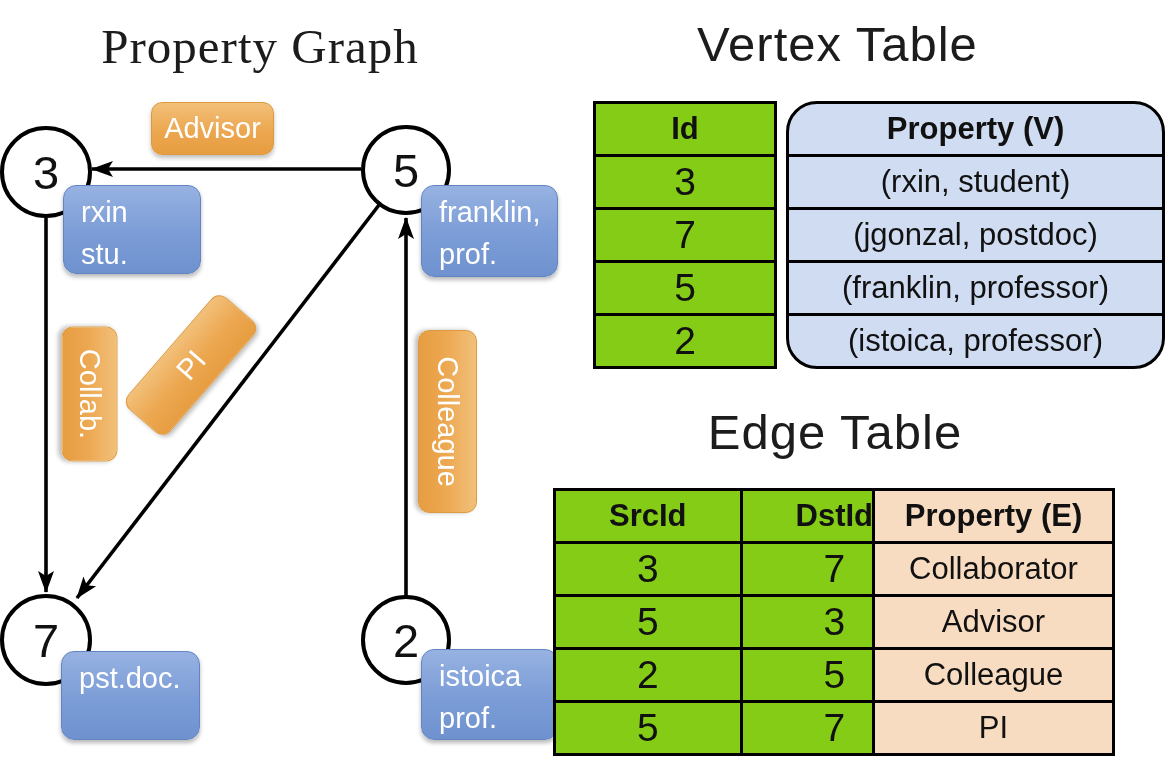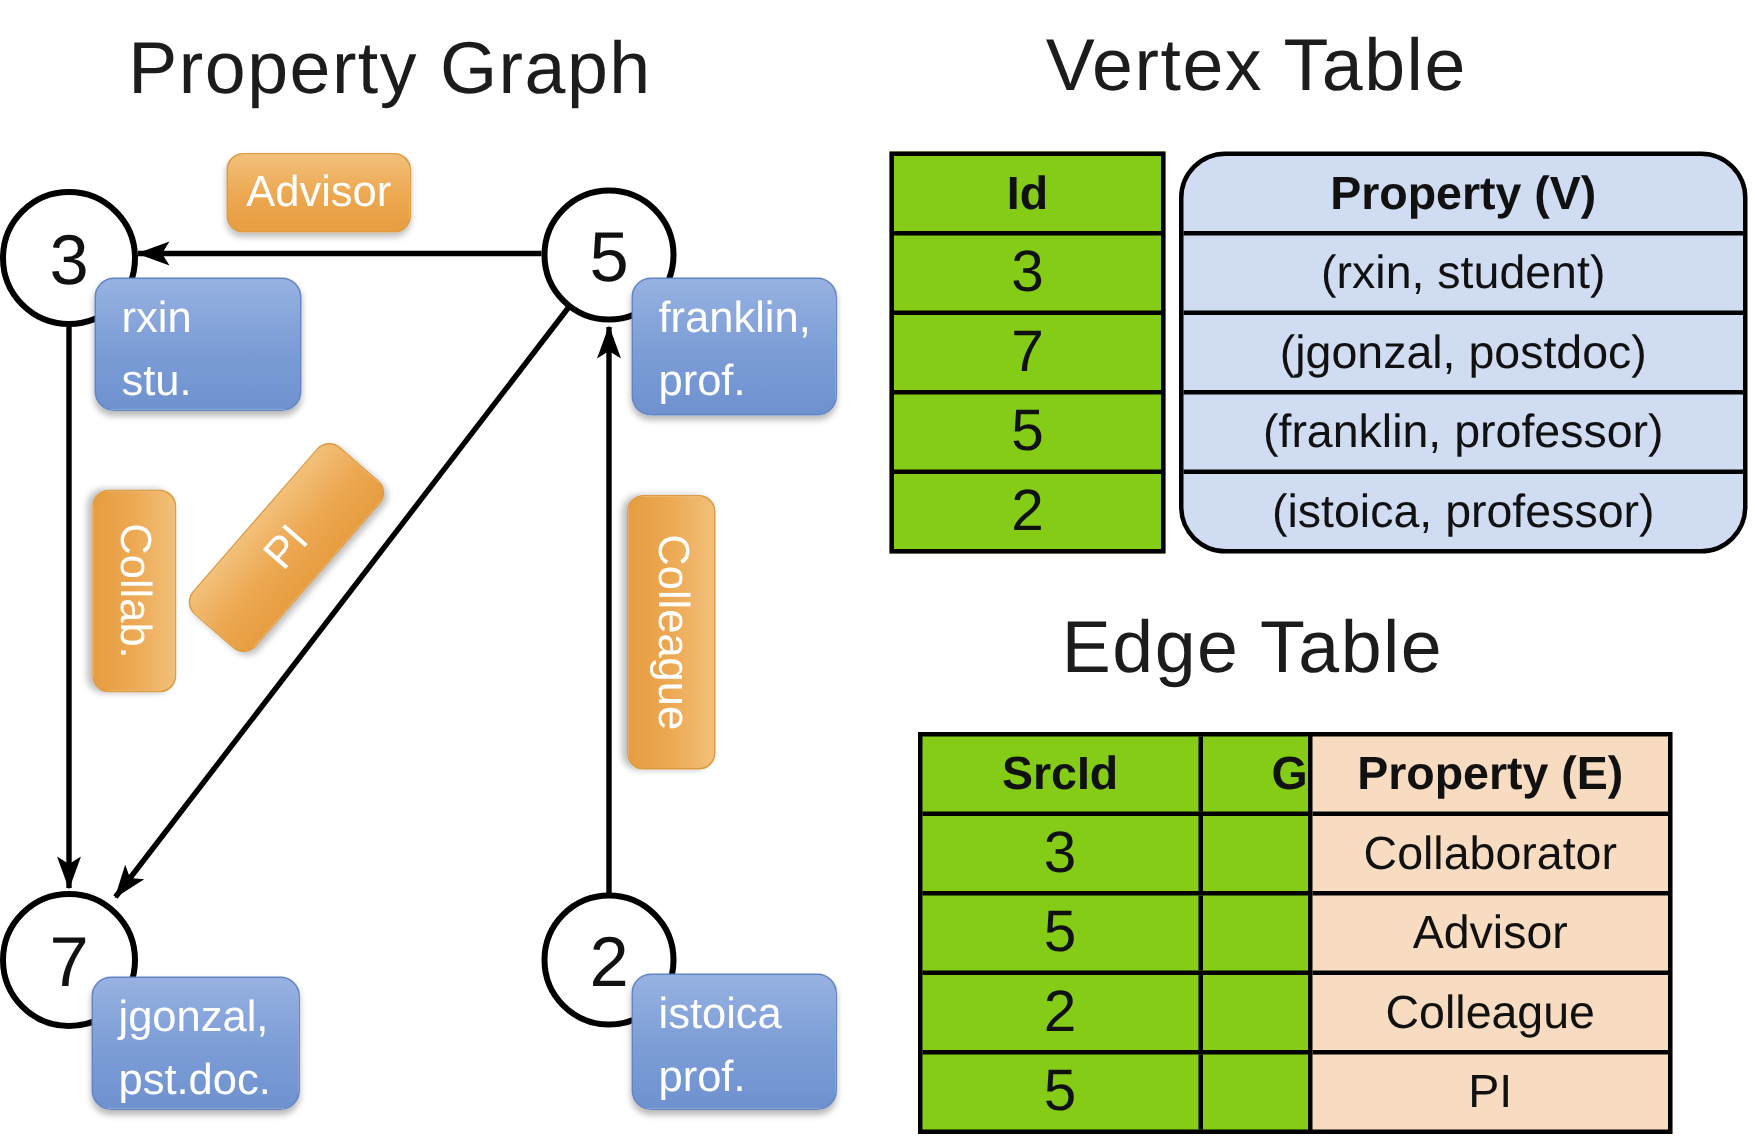--- a/index.html
+++ b/index.html
@@ -44,21 +44,21 @@
   .tcell.hdr { font-weight:bold; font-size:31px; }
   .split > .tcell:first-child { border-right:3px solid #000; }
   .blue-fill { background:#cfdcf2;border-radius:31px; }
   .orange-fill { background:#f8dcc1; }
 </style>
 </head>
 <body>
 
 <div id="stage">
 
-  <div class="title" style="left:20px; top:18px; width:480px;">Property Graph</div>
+  <div class="title" style="left:20px; top:18px; width:480px;font-family:Liberation Serif, serif;">Property Graph</div>
 
   <svg id="edge-svg" width="580" height="760" viewBox="0 0 580 760">
     <defs>
       <marker id="arrow" viewBox="0 0 24 18" refX="22" refY="9" markerWidth="24" markerHeight="18" markerUnits="userSpaceOnUse" orient="auto">
         <path d="M1,1 L23,9 L1,17 L6,9 Z" fill="#000"></path>
       </marker>
     </defs>
     <line x1="361" y1="169" x2="92" y2="169" stroke="#000" stroke-width="3.6" marker-end="url(#arrow)"></line>
     <line x1="46" y1="218" x2="46" y2="592" stroke="#000" stroke-width="3.6" marker-end="url(#arrow)"></line>
     <line x1="379" y1="205" x2="77" y2="598" stroke="#000" stroke-width="3.6" marker-end="url(#arrow)"></line>
@@ -80,21 +80,20 @@
 
   <div class="prop-box" style="left:63px;  top:185px; width:138px; height:89px;">
     <div>rxin</div>
     <div>stu.</div>
   </div>
   <div class="prop-box" style="left:421px; top:185px; width:137px; height:92px;">
     <div>franklin,</div>
     <div>prof.</div>
   </div>
   <div class="prop-box" style="left:61px;  top:651px; width:139px; height:89px;">
-    <div>jgonzal,</div>
     <div>pst.doc.</div>
   </div>
   <div class="prop-box" style="left:421px; top:649px; width:137px; height:91px;">
     <div>istoica</div>
     <div>prof.</div>
   </div>
 
   <div class="edge-label" style="left:151px; top:102px; width:123px; height:53px;">Advisor</div>
   <div class="edge-label" style="left:22px;  top:366px; width:135px; height:56px; transform:rotate(90deg);">Collab.</div>
   <div class="edge-label" style="left:117px; top:337px; width:148px; height:56px; transform:rotate(-49deg);">PI</div>
@@ -133,24 +132,24 @@
     <div class="trow">
         <div class="tcell">(franklin, professor)</div>
       </div>
     <div class="trow">
         <div class="tcell">(istoica, professor)</div>
       </div>
   </div>
 
   <div class="title" style="left:600px; top:404px; width:470px;">Edge Table</div>
 
-  <div class="tcol" style="left:612px; top:488px; width:376px;">
+  <div class="tcol" style="left:553px; top:488px; width:376px;">
     <div class="trow split">
       <div class="tcell hdr">SrcId</div>
-      <div class="tcell hdr">Graph</div>
+      <div class="tcell hdr">DstId</div>
     </div>
     <div class="trow split">
       <div class="tcell num">3</div>
       <div class="tcell num">7</div>
     </div>
     <div class="trow split">
       <div class="tcell num">5</div>
       <div class="tcell num">3</div>
     </div>
     <div class="trow split">

